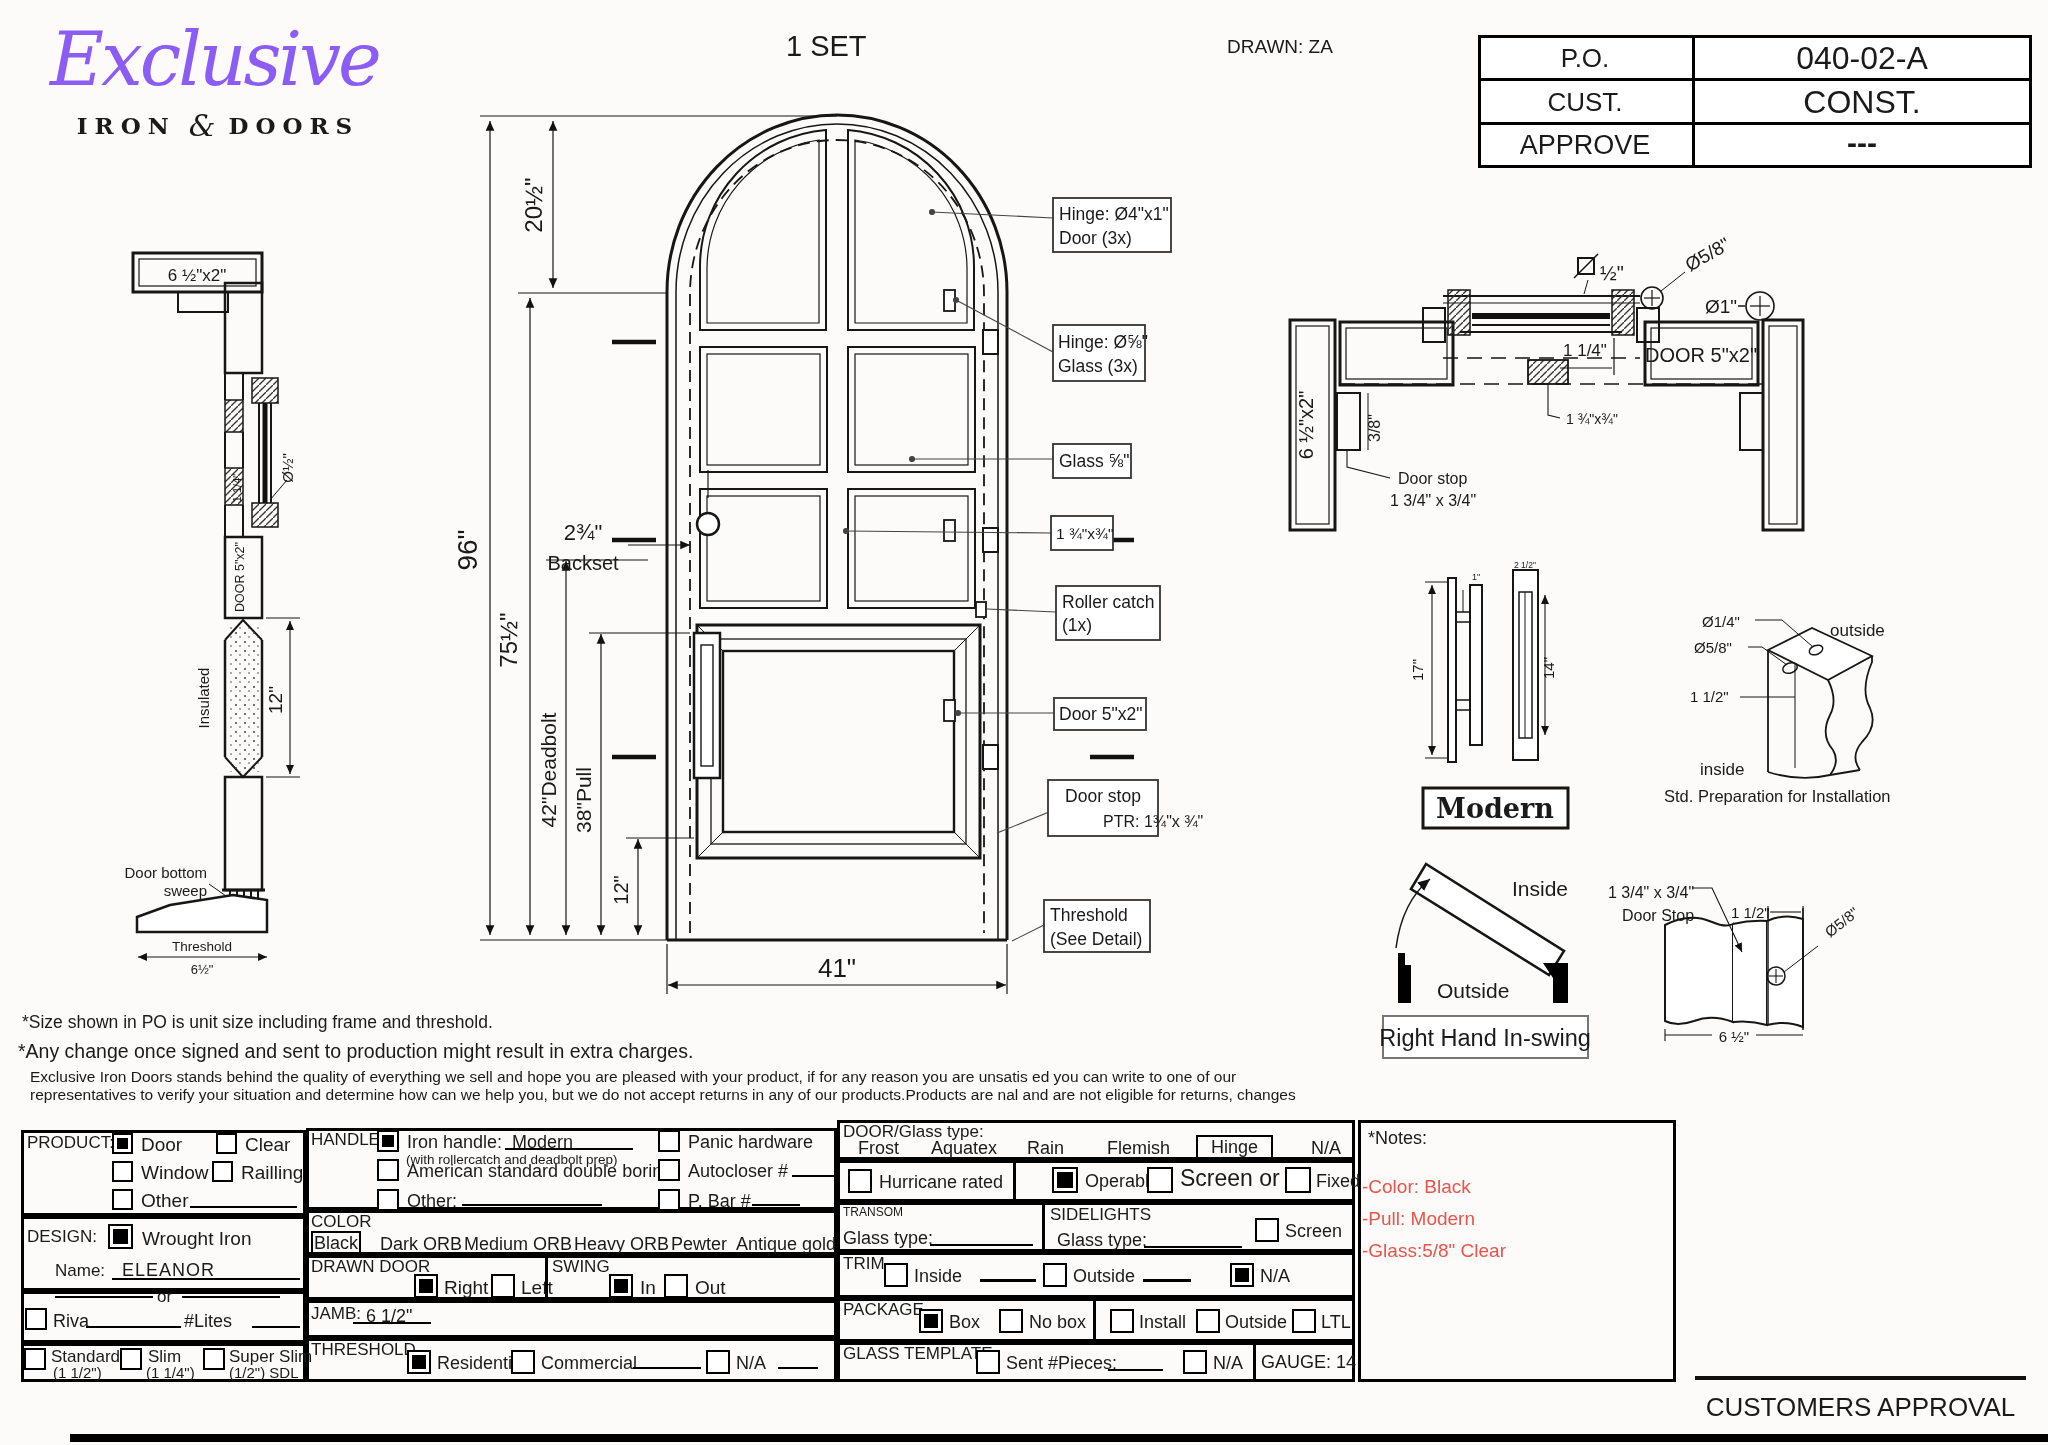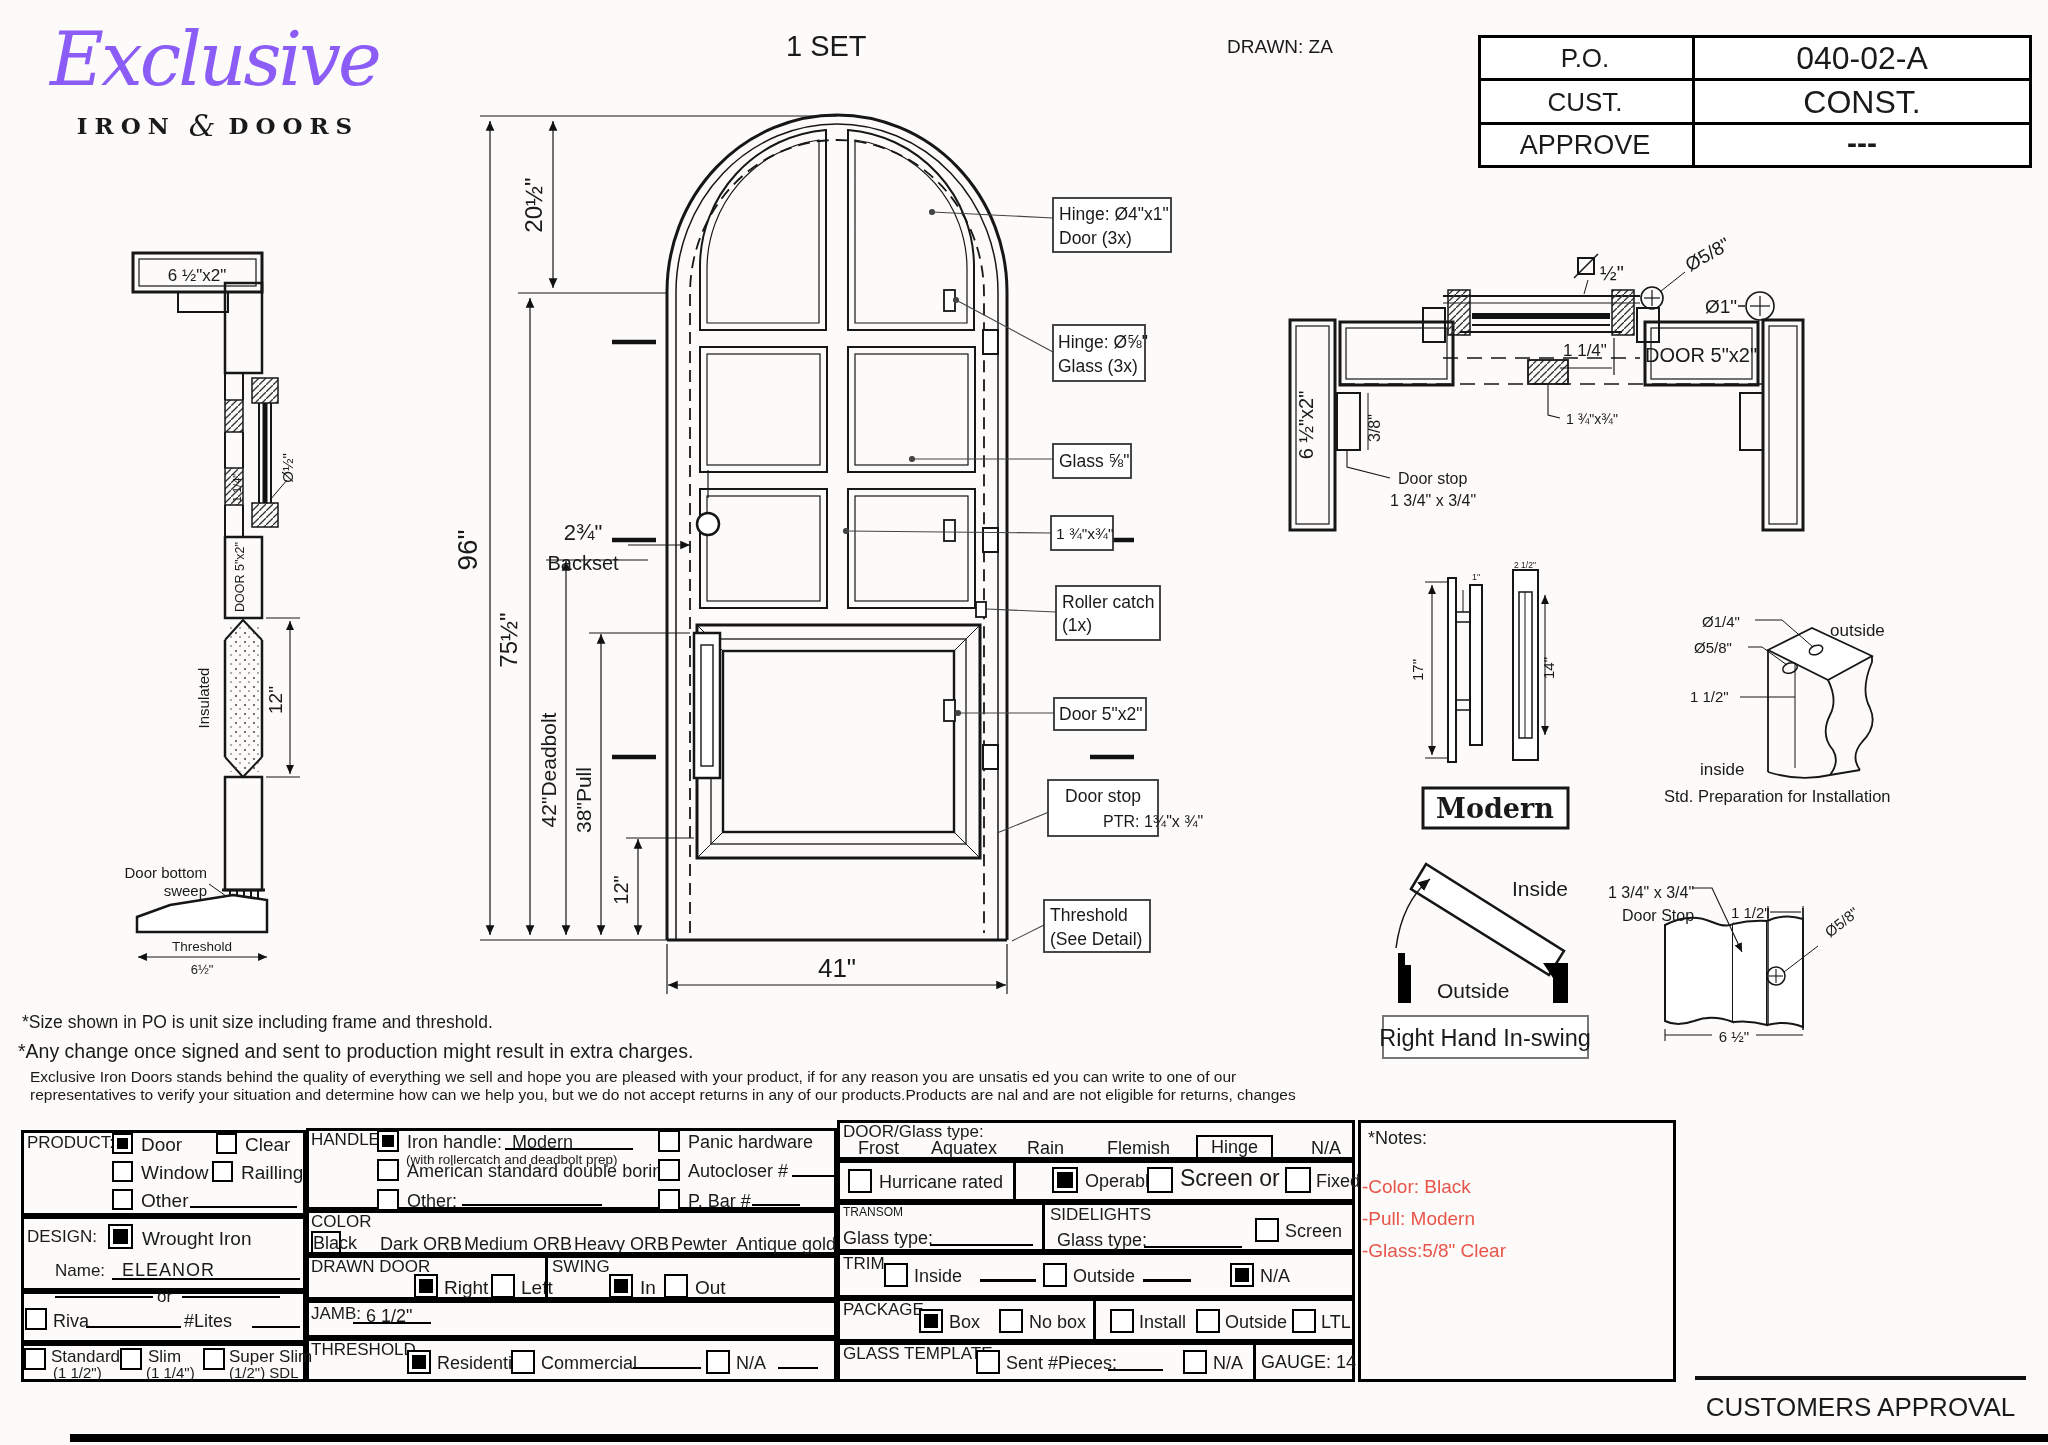--- a/index.html
+++ b/index.html
@@ -457,21 +457,21 @@
   <span class="cb" style="left:658px;top:1130px;width:22px;height:22px"></span>
   <div class="abs" style="left:688px;top:1132px;font-size:18px">Panic hardware</div>
   <span class="cb" style="left:658px;top:1159px;width:22px;height:22px"></span>
   <div class="abs" style="left:688px;top:1161px;font-size:18px">Autocloser #</div>
   <div class="bl" style="left:792px;top:1155px;width:42px;height:22px"></div>
   <span class="cb" style="left:658px;top:1189px;width:22px;height:22px"></span>
   <div class="abs" style="left:688px;top:1191px;font-size:18px">P. Bar #</div>
   <div class="bl" style="left:752px;top:1184px;width:48px;height:22px"></div>
 
   <div class="abs" style="left:311px;top:1212px;font-size:17px">COLOR</div>
-  <span class="optbox checked" style="left:311px;top:1231px;width:30px;height:24px;font-size:18px">Black</span>
+  <span class="optbox checked" style="left:311px;top:1231px;width:50px;height:24px;font-size:18px">Black</span>
   <div class="abs" style="left:380px;top:1234px;font-size:18px">Dark ORB</div>
   <div class="abs" style="left:464px;top:1234px;font-size:18px">Medium ORB</div>
   <div class="abs" style="left:574px;top:1234px;font-size:18px">Heavy ORB</div>
   <div class="abs" style="left:671px;top:1234px;font-size:18px">Pewter</div>
   <div class="abs" style="left:736px;top:1234px;font-size:18px">Antique gold</div>
 
   <div class="abs" style="left:311px;top:1257px;font-size:17px">DRAWN DOOR</div>
   <span class="cb checked" style="left:414px;top:1274px;width:24px;height:24px"></span>
   <div class="abs" style="left:444px;top:1277px;font-size:19px">Right</div>
   <span class="cb" style="left:491px;top:1274px;width:24px;height:24px"></span>

